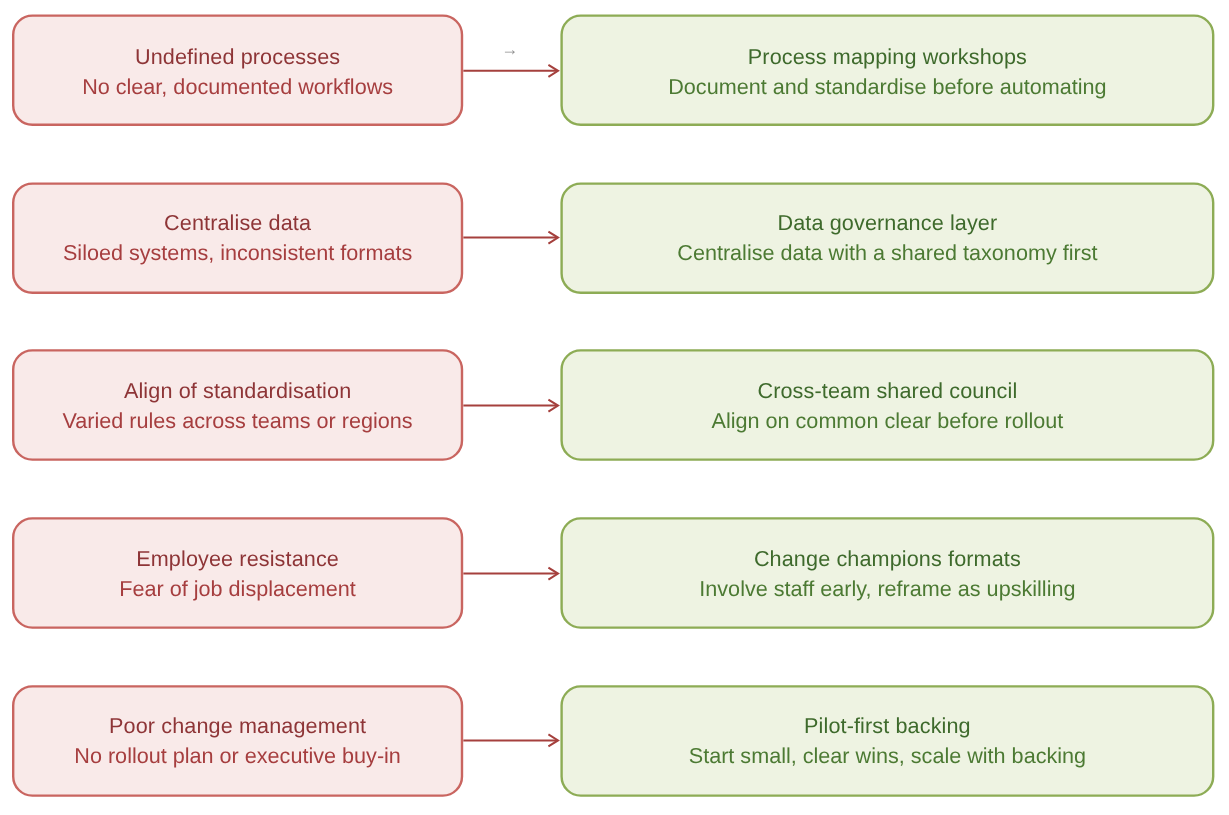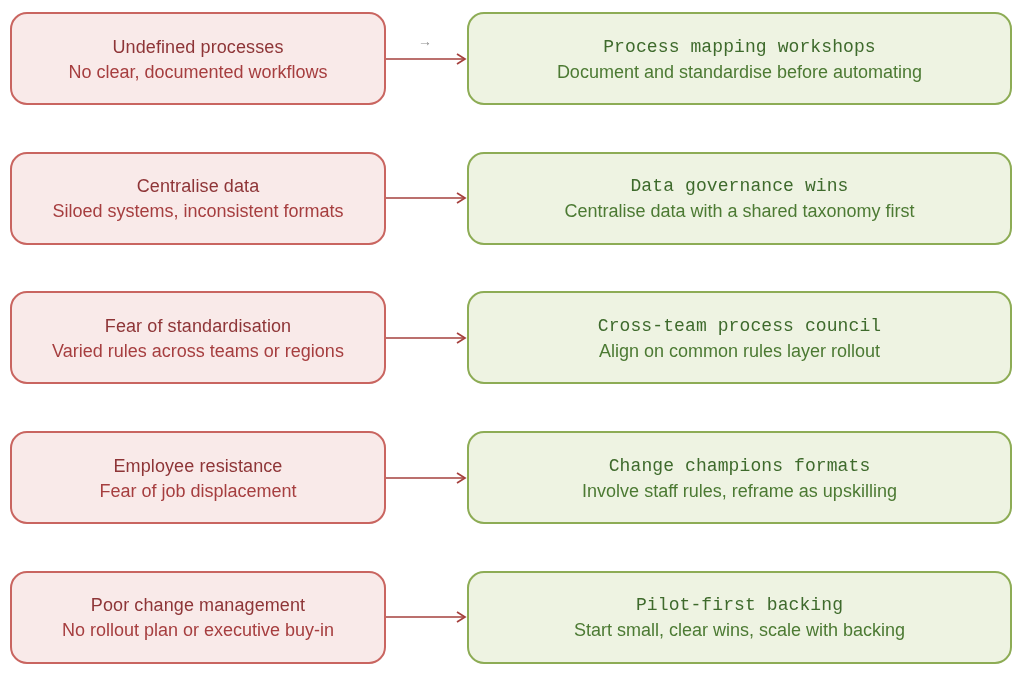--- a/index.html
+++ b/index.html
@@ -50,21 +50,21 @@
     background: var(--problem-fill);
     border-color: var(--problem-border);
   }
   .problem .box-title { color: var(--problem-title); }
   .problem .box-subtitle { color: var(--problem-subtitle); }
   .solution {
     width: 545px;
     background: var(--solution-fill);
     border-color: var(--solution-border);
   }
-  .solution .box-title { color: var(--solution-title); font-family: Liberation Mono, monospace; }
+  .solution .box-title { color: var(--solution-title); }
   .solution .box-subtitle { color: var(--solution-subtitle); }
   .connector {
     width: 81px;
     flex: 0 0 81px;
     position: relative;
     display: flex;
     align-items: center;
   }
   .connector svg {
     width: 100%;
@@ -109,56 +109,56 @@
       <div class="box-title">Centralise data</div>
       <div class="box-subtitle">Siloed systems, inconsistent formats</div>
     </div>
     <div class="connector">
       <svg viewBox="0 0 81 16" preserveAspectRatio="none">
         <line class="stroke" x1="0" y1="8" x2="78" y2="8" stroke-width="1.7"></line>
         <polyline class="stroke" points="71,3 79,8 71,13" fill="none" stroke-width="1.7"></polyline>
       </svg>
     </div>
     <div class="box solution">
-      <div class="box-title">Data governance wins</div>
+      <div class="box-title">Data governance layer</div>
       <div class="box-subtitle">Centralise data with a shared taxonomy first</div>
     </div>
   </div>
 
   <div class="row">
     <div class="box problem">
-      <div class="box-title">Fear of standardisation</div>
+      <div class="box-title">Align of standardisation</div>
       <div class="box-subtitle">Varied rules across teams or regions</div>
     </div>
     <div class="connector">
       <svg viewBox="0 0 81 16" preserveAspectRatio="none">
         <line class="stroke" x1="0" y1="8" x2="78" y2="8" stroke-width="1.7"></line>
         <polyline class="stroke" points="71,3 79,8 71,13" fill="none" stroke-width="1.7"></polyline>
       </svg>
     </div>
     <div class="box solution">
-      <div class="box-title">Cross-team process council</div>
-      <div class="box-subtitle">Align on common rules layer rollout</div>
+      <div class="box-title">Cross-team shared council</div>
+      <div class="box-subtitle">Align on common clear before rollout</div>
     </div>
   </div>
 
   <div class="row">
     <div class="box problem">
       <div class="box-title">Employee resistance</div>
       <div class="box-subtitle">Fear of job displacement</div>
     </div>
     <div class="connector">
       <svg viewBox="0 0 81 16" preserveAspectRatio="none">
         <line class="stroke" x1="0" y1="8" x2="78" y2="8" stroke-width="1.7"></line>
         <polyline class="stroke" points="71,3 79,8 71,13" fill="none" stroke-width="1.7"></polyline>
       </svg>
     </div>
     <div class="box solution">
       <div class="box-title">Change champions formats</div>
-      <div class="box-subtitle">Involve staff rules, reframe as upskilling</div>
+      <div class="box-subtitle">Involve staff early, reframe as upskilling</div>
     </div>
   </div>
 
   <div class="row">
     <div class="box problem">
       <div class="box-title">Poor change management</div>
       <div class="box-subtitle">No rollout plan or executive buy-in</div>
     </div>
     <div class="connector">
       <svg viewBox="0 0 81 16" preserveAspectRatio="none">

